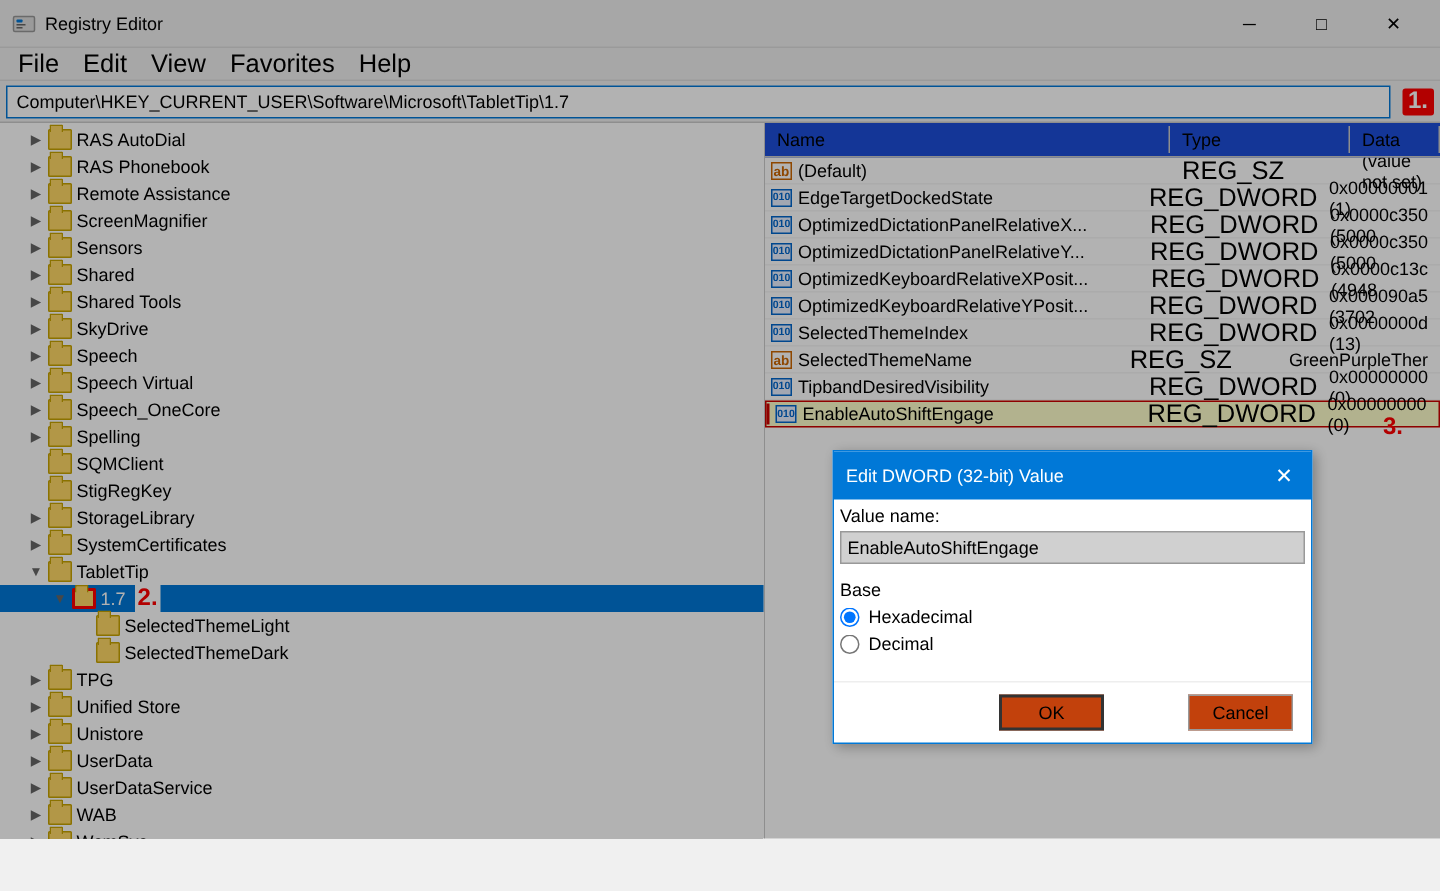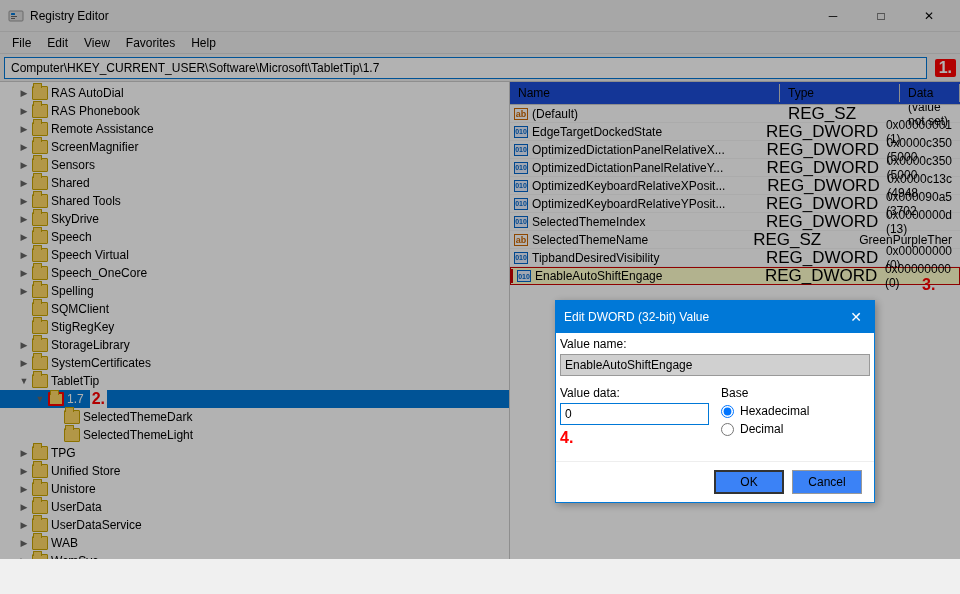--- a/index.html
+++ b/index.html
@@ -26,21 +26,21 @@
       background: #f0f0f0;
       height: 22px;
       display: flex;
       align-items: center;
       padding: 0 4px;
       border-bottom: 1px solid #ddd;
     }
     .menu-item {
       padding: 2px 8px;
       cursor: pointer;
-      font-size: 12px;
+      font-size: 17px;
     }
 
     .main-container {
       display: flex;
       height: calc(594px - 32px - 22px - 30px);
     }
 
     .tree-panel {
       width: 510px;
       background: white;
@@ -207,24 +207,25 @@
     .modal-footer {
       display: flex;
       justify-content: flex-end;
       gap: 8px;
       padding: 8px 12px;
       border-top: 1px solid #eee;
     }
     .modal-btn {
       min-width: 70px; height: 24px;
       border: 1px solid #999;
-      background: #3b82f6;
+      background: #c2410c;
       font-size: 12px;
       cursor: pointer;
       padding: 0 12px;
+      margin-left: 48px;
     }
     .modal-btn.default { border: 2px solid #333; }
 
     .step-badge {
       background: red;
       color: white;
       font-weight: bold;
       font-size: 14px;
       padding: 0 4px;
       border-radius: 2px;
@@ -401,27 +402,27 @@
       <div class="tree-item indent-2 selected" style="position:relative;">
         <span class="tree-toggle">▼</span>
         <span class="tree-folder-icon" style="border: 2px solid #ff0000;"></span>
         <span class="tree-label">1.7</span>
         <span style="color:red; font-weight:bold; font-size:16px; margin-left:6px; background:white; padding:0 2px;">2.</span>
       </div>
 
       <div class="tree-item indent-3">
         <span class="tree-toggle"></span>
         <span class="tree-folder-icon"></span>
-        <span class="tree-label">SelectedThemeDark</span>
+        <span class="tree-label">SelectedThemeLight</span>
       </div>
 
       <div class="tree-item indent-3">
         <span class="tree-toggle"></span>
         <span class="tree-folder-icon"></span>
-        <span class="tree-label">SelectedThemeLight</span>
+        <span class="tree-label">SelectedThemeDark</span>
       </div>
 
       <div class="tree-item indent-1">
         <span class="tree-toggle">▶</span>
         <span class="tree-folder-icon"></span>
         <span class="tree-label">TPG</span>
       </div>
 
       <div class="tree-item indent-1">
         <span class="tree-toggle">▶</span>
@@ -585,26 +586,20 @@
       <button class="modal-close-btn">✕</button>
     </div>
     <div class="modal-body">
 
       <div class="modal-field">
         <div class="modal-label">Value name:</div>
         <input type="text" class="modal-input" value="EnableAutoShiftEngage" readonly="" style="">
       </div>
 
       <div class="modal-row">
-        <div class="modal-col">
-          <div class="modal-label">Value data:</div>
-          <input type="text" class="modal-input editable" value="0" style="">
-          
-          <span style="color:red; font-weight:bold; font-size:16px; margin-top:4px; display:block;">4.</span>
-        </div>
         <div class="modal-col">
           <div class="modal-label">Base</div>
           <div class="modal-radio-group">
             <div class="modal-radio-item">
               <input type="radio" name="base" checked="" style="">
               <label>Hexadecimal</label>
             </div>
             <div class="modal-radio-item">
               <input type="radio" name="base" style="">
               <label>Decimal</label>

